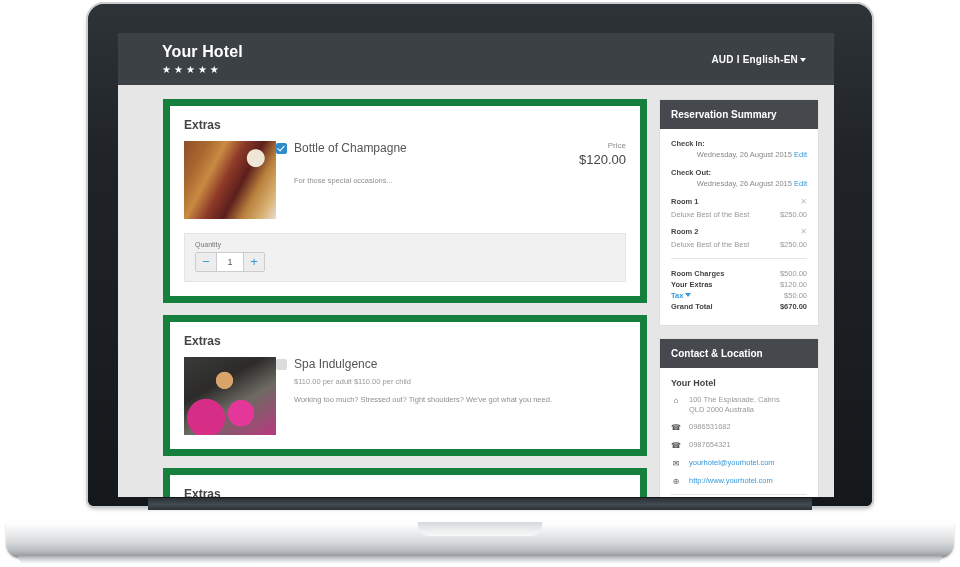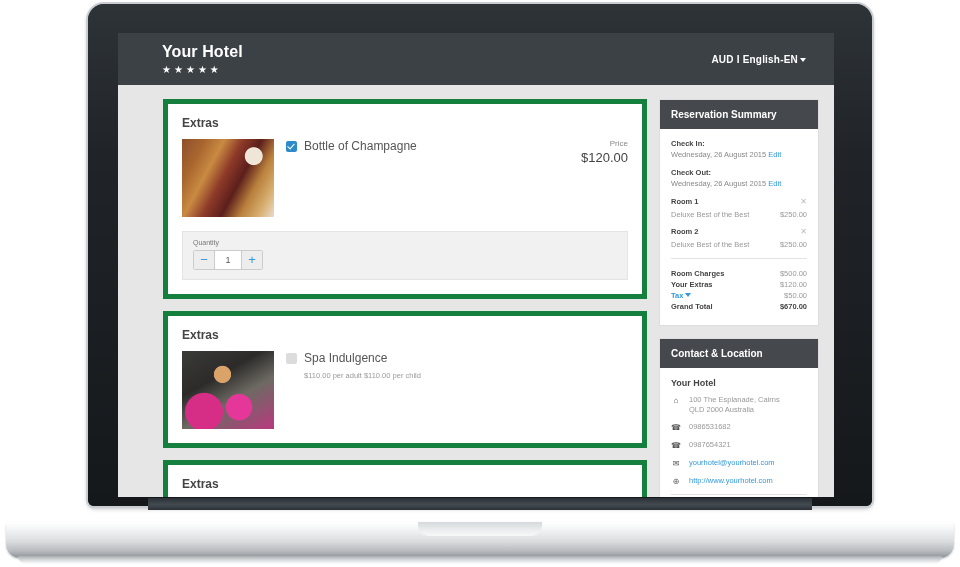--- a/index.html
+++ b/index.html
@@ -70,26 +70,26 @@
   .lang { color: #fff; font-size: 10px; font-weight: bold; letter-spacing: .2px; cursor: pointer; }
   .caret { display: inline-block; margin-left: 2px; border-left: 3px solid transparent;
            border-right: 3px solid transparent; border-top: 4px solid #fff; vertical-align: 1px; }
 
   
   .page { display: flex; padding: 14px 0 0 0; gap: 12px; }
   .col-main { width: 484px; margin-left: 45px; }
   .col-side { width: 160px; }
 
   .card {
-    background: #fff; border: 5px solid #15803d;
+    background: #fff; border: 7px solid #15803d;
     margin-bottom: 12px; padding: 12px 14px 14px 14px;
   }
   .card-title { font-size: 12px; font-weight: bold; color: #444; margin-bottom: 9px; }
 
-  .extra-row { display: flex; gap: 12px; }
+  .extra-row { display: flex; }
   .thumb { width: 92px; height: 78px; flex: 0 0 92px; border: 0; }
   .thumb-champagne {
     background:
       radial-gradient(circle at 78% 22%, #efe6d8 0 9%, transparent 10%),
       linear-gradient(118deg, #8d4f2a 0%, #a9672f 18%, #c98a42 32%, #8e3a28 46%, #5c1f1c 60%, #b9803c 74%, #d8b071 88%, #e8ddcf 100%);
   }
   .thumb-spa {
     background:
       radial-gradient(circle at 62% 72%, #e5379a 0 16%, transparent 17%),
       radial-gradient(circle at 24% 78%, #d62e86 0 20%, transparent 21%),
@@ -135,21 +135,21 @@
   .qty-btn.plus { border-left: 1px solid #ccc; }
   .qty-input { width: 26px; height: 18px; border: 0; text-align: center; font-size: 9px; color: #555;
                font-family: "Liberation Sans", sans-serif; background: #fff; }
 
   
   .panel { background: #fff; border: 1px solid #dedede; margin-bottom: 12px; }
   .panel-head { background: #45494e; color: #fff; font-size: 10px; font-weight: bold; padding: 9px 11px; }
   .panel-body { padding: 10px 11px 12px 11px; }
 
   .res-label { font-size: 7.5px; font-weight: bold; color: #444; }
-  .res-value { font-size: 7.5px; color: #888; margin-top: 2px; }
+  .res-value { font-size: 7.5px; color: #888; margin-top: 2px; text-align: right; }
   .res-group { margin-bottom: 9px; }
   .link { color: #3399dd; cursor: pointer; }
 
   .room-row { margin-bottom: 8px; }
   .room-top { display: flex; justify-content: space-between; align-items: center; gap: 25px; }
   .room-name { font-size: 7.5px; font-weight: bold; color: #444; }
   .room-x { font-size: 8px; color: #bbb; cursor: pointer; }
   .room-bot { display: flex; justify-content: space-between; margin-top: 4px; }
   .room-type { font-size: 7.5px; color: #999; }
   .room-price { font-size: 7.5px; color: #999; }
@@ -200,20 +200,21 @@
               <div class="extra-head">
                 <div class="extra-name-wrap">
                   <span class="cbox checked"></span>
                   <span class="extra-name">Bottle of Champagne</span>
                 </div>
                 <div class="price-block">
                   <div class="price-label">Price</div>
                   <div class="price-value">$120.00</div>
                 </div>
               </div>
+              <div class="extra-desc">For those special occasions...</div>
             </div>
           </div>
           <div class="qty-bar">
             <div class="qty-label">Quantity</div>
             <div class="qty-stepper">
               <button class="qty-btn minus">−</button>
               <input class="qty-input" value="1" style="">
               <button class="qty-btn plus">+</button>
             </div>
           </div>
@@ -224,20 +225,21 @@
           <div class="extra-row">
             <div class="thumb thumb-spa"></div>
             <div class="extra-body">
               <div class="extra-head">
                 <div class="extra-name-wrap">
                   <span class="cbox unchecked"></span>
                   <span class="extra-name">Spa Indulgence</span>
                 </div>
               </div>
               <div class="extra-sub">$110.00 per adult $110.00 per child</div>
+              <div class="extra-desc">Working too much? Stressed out? Tight shoulders? We've got what you need.</div>
             </div>
           </div>
         </div>
 
         <div class="card">
           <div class="card-title">Extras</div>
           <div class="extra-row">
             <div class="thumb thumb-choc"></div>
             <div class="extra-body">
               <div class="extra-head">

